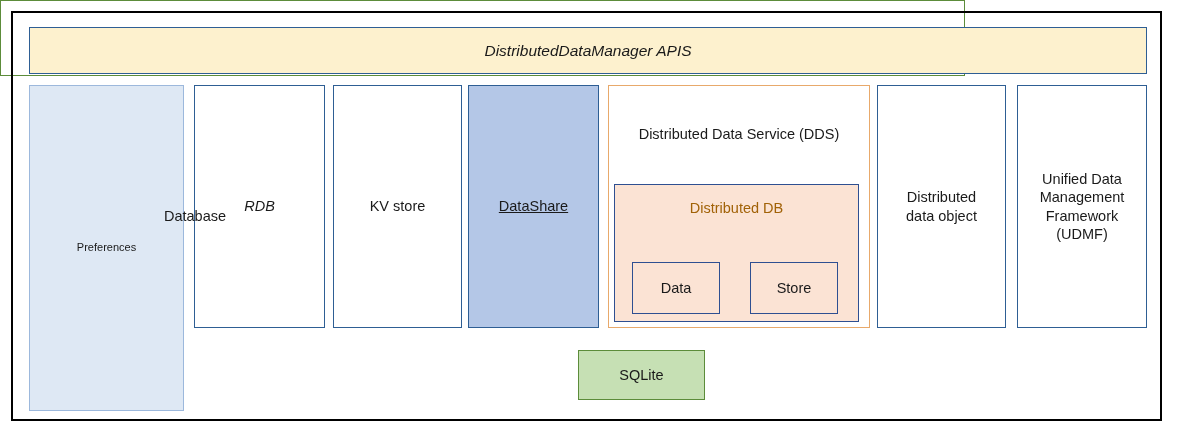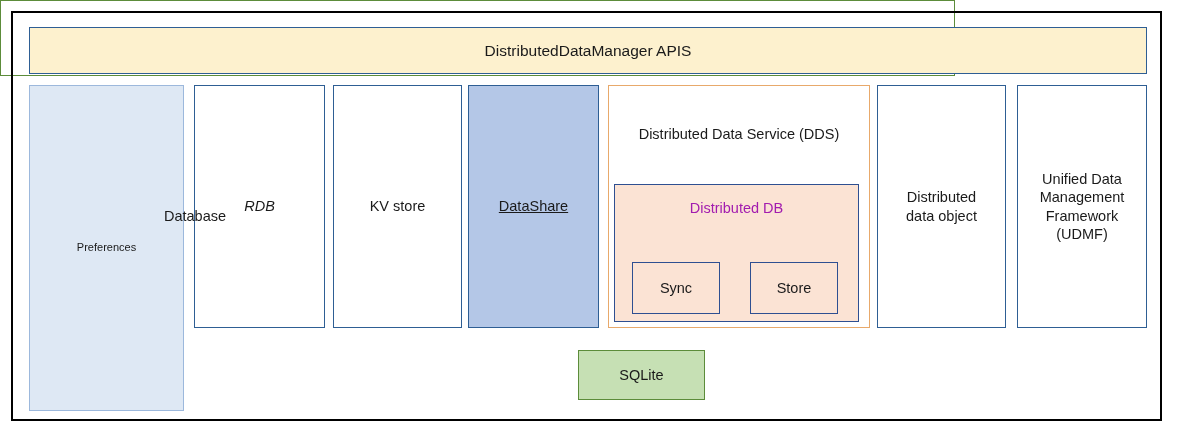--- a/index.html
+++ b/index.html
@@ -41,20 +41,21 @@
 
   
   #api-banner {
     left: 29px;
     top: 27px;
     width: 1118px;
     height: 47px;
     background: #FDF1CE;
     border: 1.5px solid #2E5E94;
     font-size: 15.5px;
+    font-style: italic;
   }
 
   
   #preferences-box {
     left: 29px;
     top: 85px;
     width: 155px;
     height: 326px;
     background: #DEE8F4;
     border: 1.5px solid #9CB8DC;
@@ -124,21 +125,21 @@
     background: #FBE3D4;
     border: 1.5px solid #2E4F91;
   }
   #distributed-db-label {
     position: absolute;
     left: 0;
     top: 14px;
     width: 100%;
     text-align: center;
     font-size: 14.5px;
-    color: #a21caf;
+    color: #a16207;
   }
   #sync-box {
     left: 632px;
     top: 262px;
     width: 88px;
     height: 52px;
     background: #FBE3D4;
     border: 1.5px solid #2E4F91;
     font-size: 14.5px;
   }
@@ -174,20 +175,21 @@
 
   
   #database-bar {
     left: 194px;
     top: 337px;
     width: 953px;
     height: 74px;
     background: #ffffff;
     border: 1.5px solid #5C8C3A;
     display: block;
+    padding-left: 10px;
   }
   #database-label {
     position: absolute;
     left: 0;
     top: 0;
     width: 390px;
     height: 100%;
     display: flex;
     align-items: center;
     justify-content: center;
@@ -223,21 +225,21 @@
 
   <div class="box" id="datashare-box">DataShare</div>
 
   <div class="box" id="dds-box">
     <div id="dds-label">Distributed Data Service (DDS)</div>
     <div id="distributed-db-box">
       <div id="distributed-db-label">Distributed DB</div>
     </div>
   </div>
 
-  <div class="box" id="sync-box">Sync</div>
+  <div class="box" id="sync-box">Data</div>
 
   <div class="box" id="store-box">Store</div>
 
   <div class="box multiline" id="distributed-data-object-box">Distributed
 data object</div>
 
   <div class="box multiline" id="udmf-box">Unified Data
 Management
 Framework
 (UDMF)</div>

